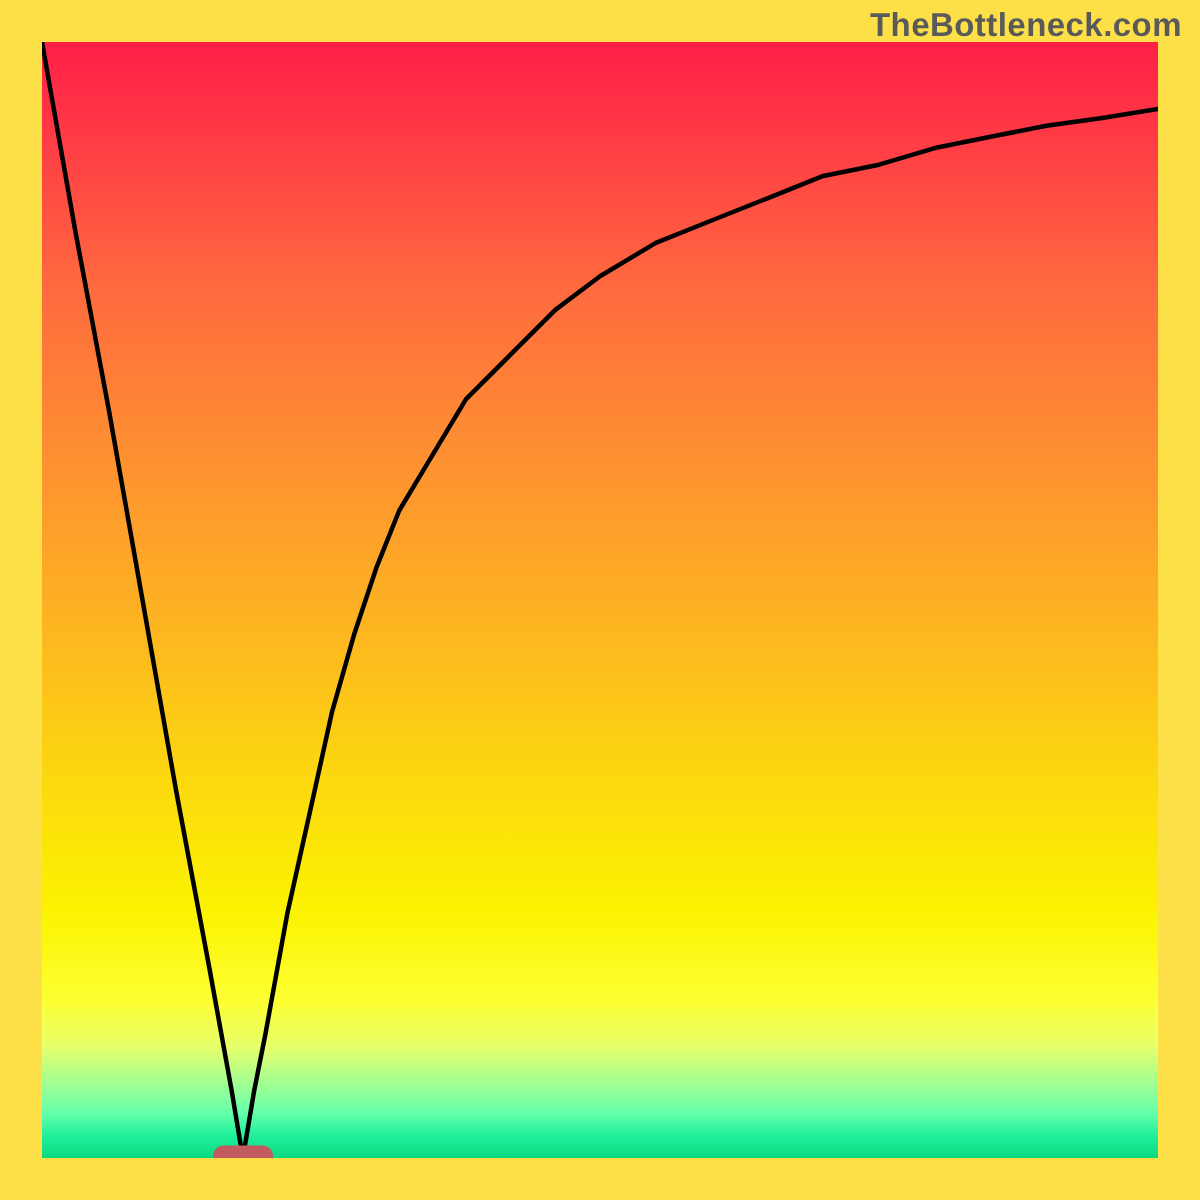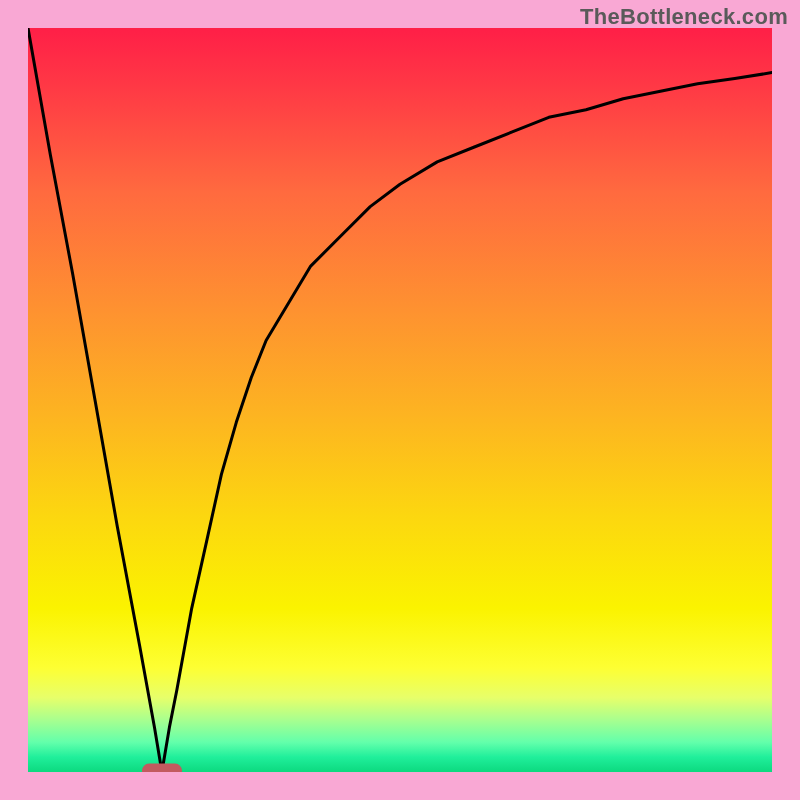--- a/index.html
+++ b/index.html
@@ -7,21 +7,21 @@
     padding: 0;
     background: #fff;
     width: 800px;
     height: 800px;
     overflow: hidden;
     font-family: Arial, Helvetica, sans-serif;
   }
   .frame {
     width: 800px;
     height: 800px;
-    background: #f9a8d4;
+    background: #fde047;
     position: relative;
   }
   .plot {
     position: absolute;
     left: 28px;
     top: 28px;
     width: 744px;
     height: 744px;
     overflow: hidden;
   }

